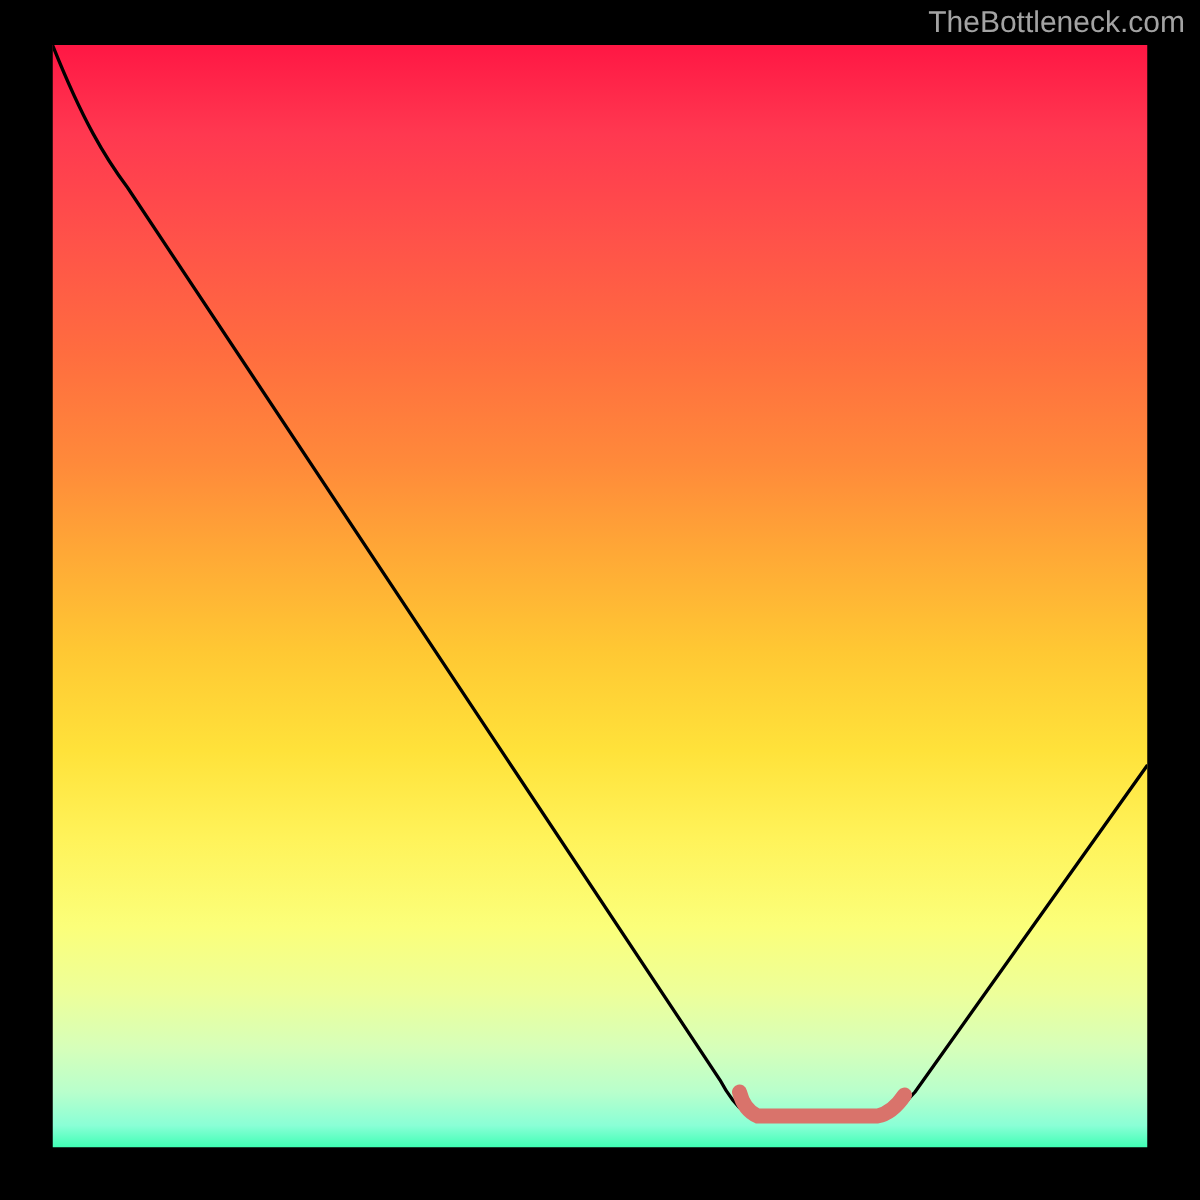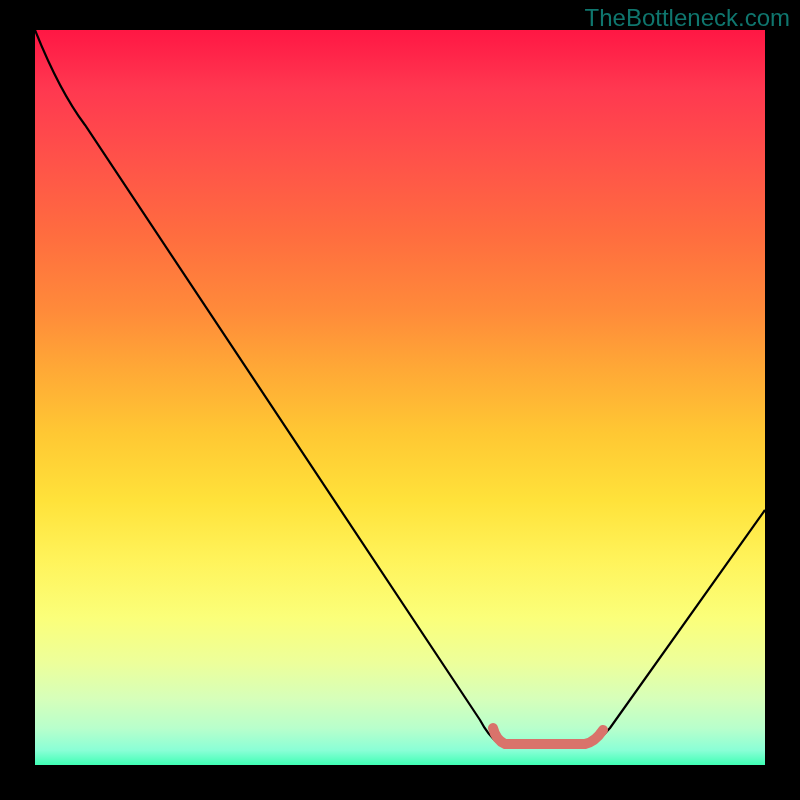--- a/index.html
+++ b/index.html
@@ -7,22 +7,22 @@
     width: 800px;
     height: 800px;
     background: #000;
     position: relative;
     font-family: Arial, sans-serif;
   }
   .watermark {
     position: absolute;
     top: 4px;
     right: 10px;
-    color: #0f766e;
-    font-size: 24px;
+    color: #a3a3a3;
+    font-size: 20px;
     font-weight: 500;
     z-index: 10;
   }
   .plot-area {
     position: absolute;
     left: 35px;
     top: 30px;
     width: 730px;
     height: 735px;
     overflow: hidden;

